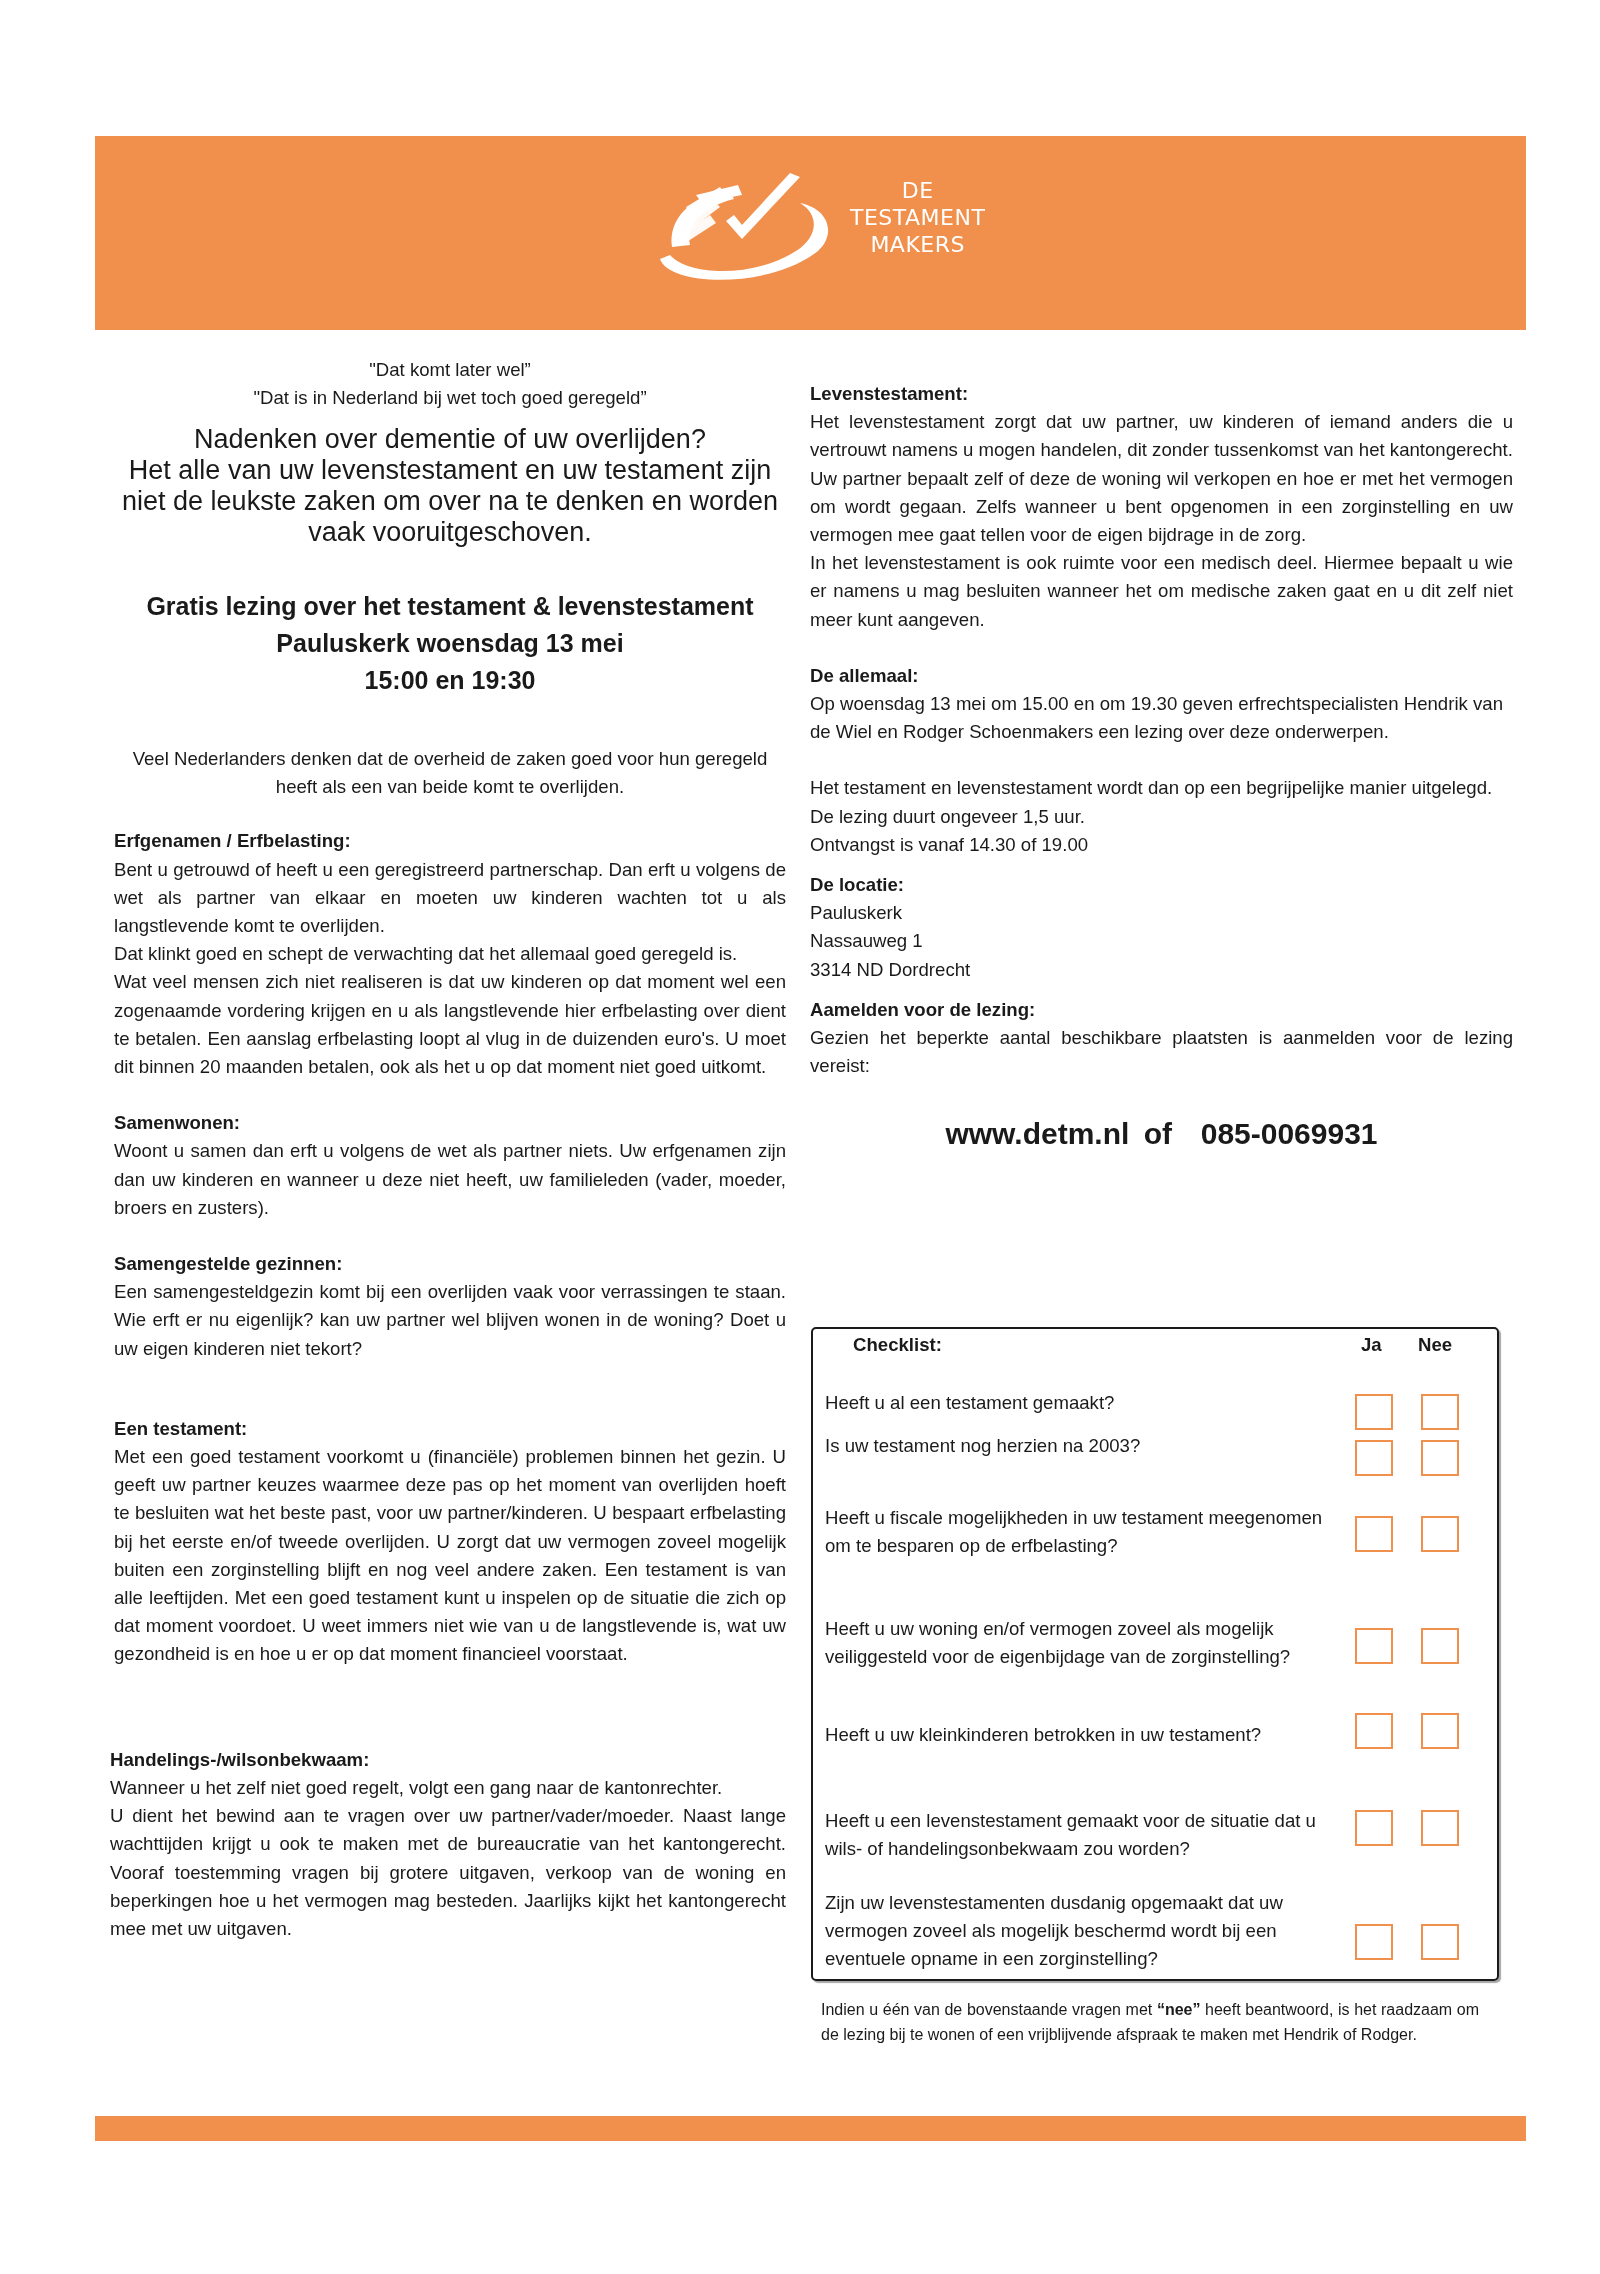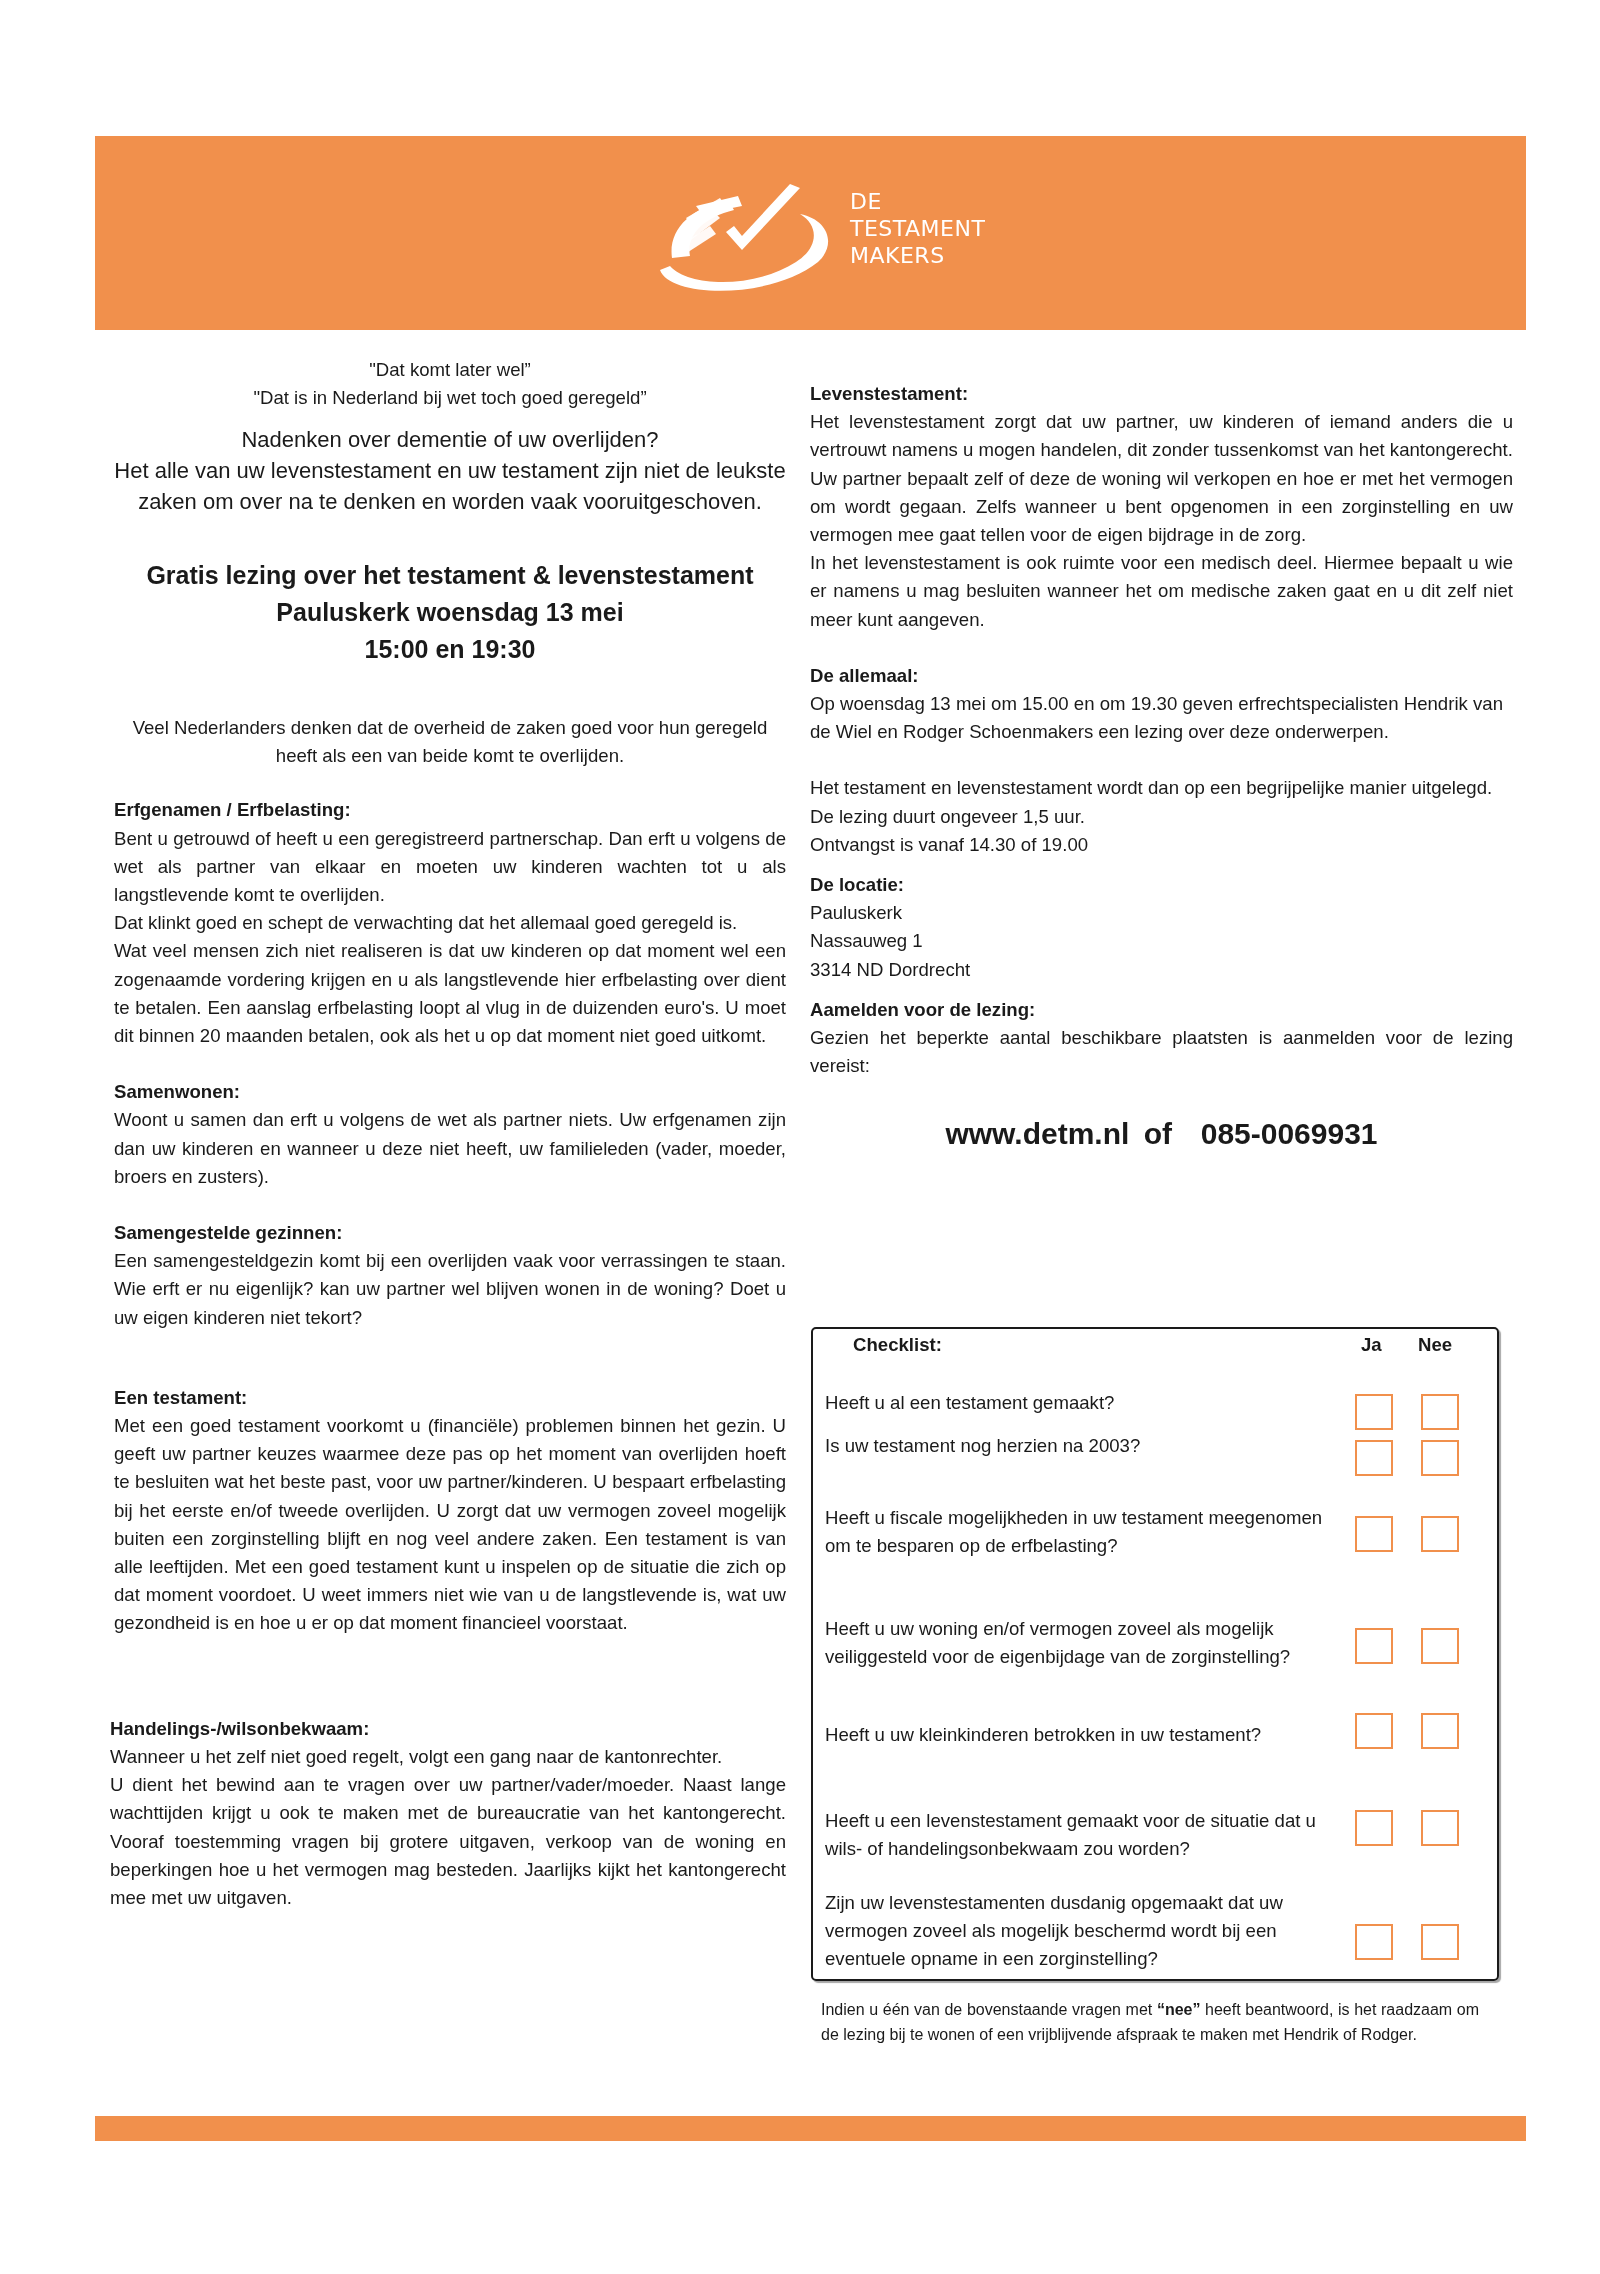--- a/index.html
+++ b/index.html
@@ -1,34 +1,34 @@
 <!DOCTYPE html>
 <html><head>
   <meta charset="utf-8">
   <style>
     html, body { margin: 0; padding: 0; background: #ffffff; }
     body { width: 1600px; height: 2274px; position: relative; overflow: hidden;
            font-family: "Liberation Sans", "DejaVu Sans", sans-serif; color: #1a1a1a; }
     .header { position: absolute; left: 95px; top: 136px; width: 1431px; height: 194px; background: #F1904C; }
-    .logo { position: absolute; left: 650px; top: 170px; width: 340px; height: 130px; }
+    .logo { position: absolute; left: 650px; top: 159px; width: 340px; height: 130px; text-align: center; }
     .logo svg { position: absolute; left: 0; top: 0; }
     .logo-text { position: absolute; left: 200px; top: 18px; color: #ffffff; font-family: "DejaVu Sans", sans-serif;
                  font-size: 22px; line-height: 27px; letter-spacing: 0.5px; font-weight: normal; }
     .logo-text div { white-space: nowrap; }
     .footer-bar { position: absolute; left: 95px; top: 2116px; width: 1431px; height: 25px; background: #F1904C; }
 
     .col { position: absolute; font-size: 18.6px; line-height: 28.2px; }
     .col-left { left: 114px; width: 672px; top: 356px; }
     .col-right { left: 810px; width: 703px; top: 380px; }
     .center { text-align: center; }
     .justify { text-align: justify; }
     p { margin: 0; }
     .h { font-weight: bold; }
     .quote { font-size: 18.6px; line-height: 28px; }
-    .intro { font-size: 22px; line-height: 31px; margin-top: 12px; }
+    .intro { font-size: 27px; line-height: 31px; margin-top: 12px; }
     .event { font-weight: bold; font-size: 25px; line-height: 37px; margin-top: 40px; }
     .contact { text-align: center; font-weight: bold; font-size: 30px; line-height: 40px; word-spacing: 6px; }
 
     .checklist { position: absolute; left: 811px; top: 1327px; width: 688px; height: 654px;
                  border: 2px solid #1a1a1a; border-radius: 5px; box-shadow: 2px 2px 1px rgba(0,0,0,0.35);
                  box-sizing: border-box; }
     .ck-head { position: absolute; top: 0; left: 0; right: 0; height: 36px; font-weight: bold; font-size: 18.6px; }
     .ck-title { position: absolute; left: 40px; top: 5px; }
     .ck-ja { position: absolute; left: 548px; top: 5px; }
     .ck-nee { position: absolute; left: 605px; top: 5px; }

